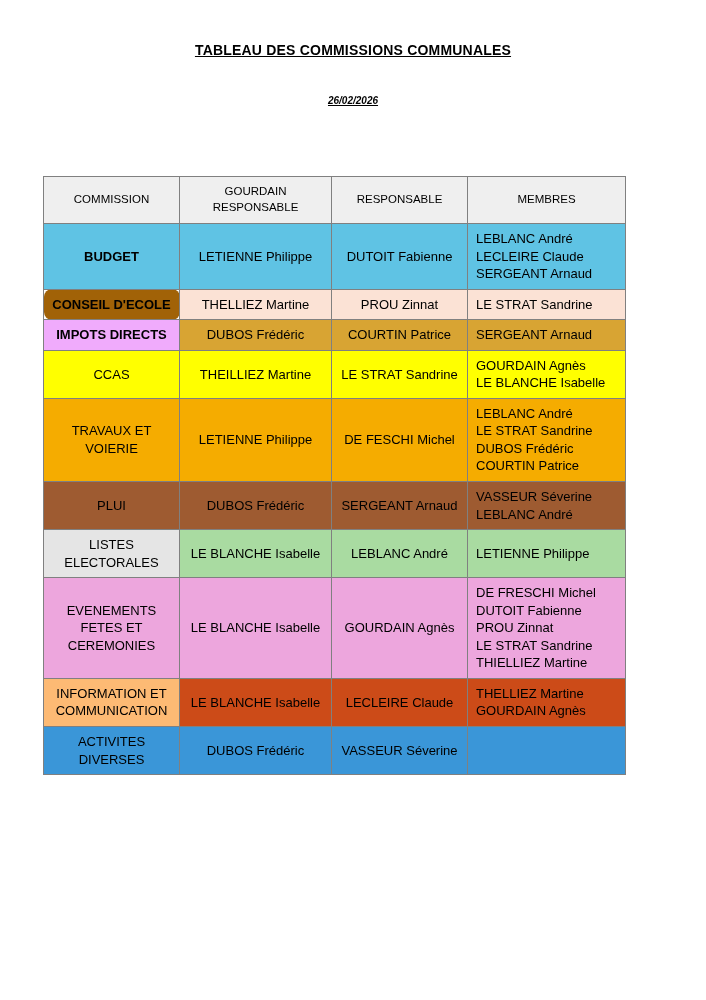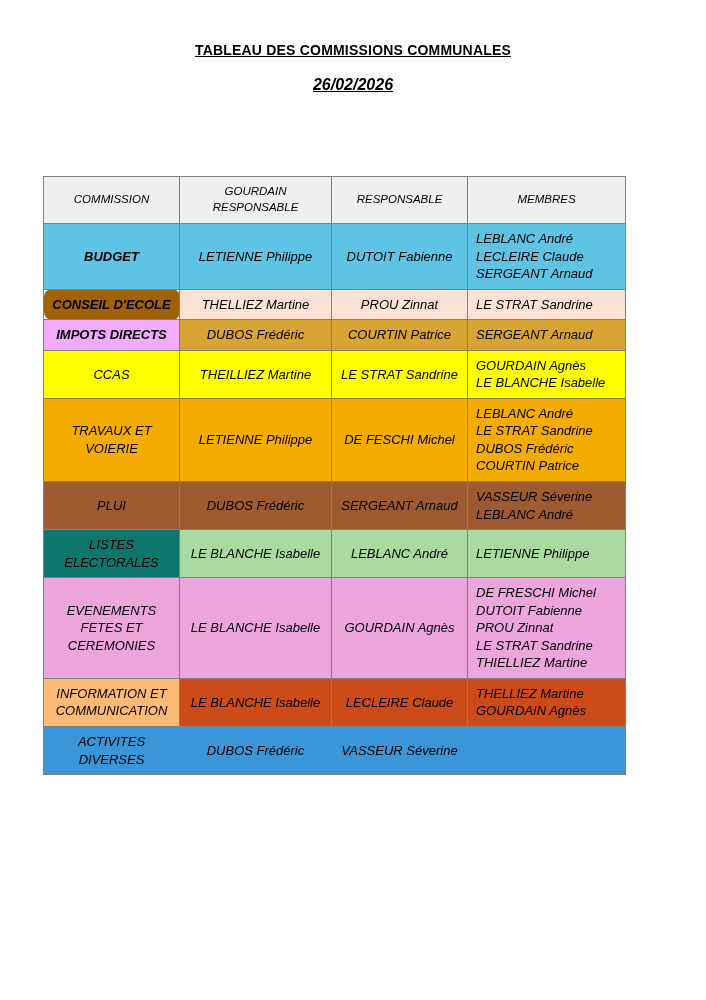--- a/index.html
+++ b/index.html
@@ -23,37 +23,36 @@
   .doc-title {
     text-align: center;
     font-size: 14px;
     font-weight: bold;
     letter-spacing: 0.2px;
     text-decoration: underline;
     margin-top: 42px;
   }
   .doc-date {
     text-align: center;
-    font-size: 16px;
+    font-size: 10px;
     font-weight: bold;
     font-style: italic;
     text-decoration: underline;
-    margin-top: 18px;
+    margin-top: 37px;
   }
   .table-wrap {
     position: absolute;
     left: 43px;
     top: 134px;
     width: 582px;
   }
   table.commissions {
     border-collapse: collapse;
     width: 582px;
     table-layout: fixed;
-    font-style: italic;
   }
   table.commissions td {
     border: 1px solid #808080;
     vertical-align: middle;
     padding: 6px 8px;
     font-size: 13px;
     line-height: 1.35;
   }
   col.c-commission { width: 136px; }
   col.c-adjoint    { width: 152px; }
@@ -135,21 +134,21 @@
             <td class="center-cell" style="background: rgb(245, 172, 0);">DE FESCHI Michel</td>
             <td class="membres-cell" style="background: rgb(245, 172, 0);"><span class="lines"><span>LEBLANC André</span><span>LE STRAT Sandrine</span><span>DUBOS Frédéric</span><span>COURTIN Patrice</span></span></td>
           </tr>
           <tr>
             <td class="commission-cell" style="background: rgb(158, 91, 49);">PLUI</td>
             <td class="center-cell" style="background: rgb(158, 91, 49);">DUBOS Frédéric</td>
             <td class="center-cell" style="background: rgb(158, 91, 49);">SERGEANT Arnaud</td>
             <td class="membres-cell" style="background: rgb(158, 91, 49);"><span class="lines"><span>VASSEUR Séverine</span><span>LEBLANC André</span></span></td>
           </tr>
           <tr>
-            <td class="commission-cell" style="background: #0f766e;"><span class="lines"><span>LISTES</span><span>ELECTORALES</span></span></td>
+            <td class="commission-cell" style="background: #e5e5e5;"><span class="lines"><span>LISTES</span><span>ELECTORALES</span></span></td>
             <td class="center-cell" style="background: rgb(169, 219, 161);">LE BLANCHE Isabelle</td>
             <td class="center-cell" style="background: rgb(169, 219, 161);">LEBLANC André</td>
             <td class="membres-cell" style="background: rgb(169, 219, 161);">LETIENNE Philippe</td>
           </tr>
           <tr>
             <td class="commission-cell" style="background: rgb(237, 166, 221);"><span class="lines"><span>EVENEMENTS</span><span>FETES ET</span><span>CEREMONIES</span></span></td>
             <td class="center-cell" style="background: rgb(237, 166, 221);">LE BLANCHE Isabelle</td>
             <td class="center-cell" style="background: rgb(237, 166, 221);">GOURDAIN Agnès</td>
             <td class="membres-cell" style="background: rgb(237, 166, 221);"><span class="lines"><span>DE FRESCHI Michel</span><span>DUTOIT Fabienne</span><span>PROU Zinnat</span><span>LE STRAT Sandrine</span><span>THIELLIEZ Martine</span></span></td>
           </tr>

